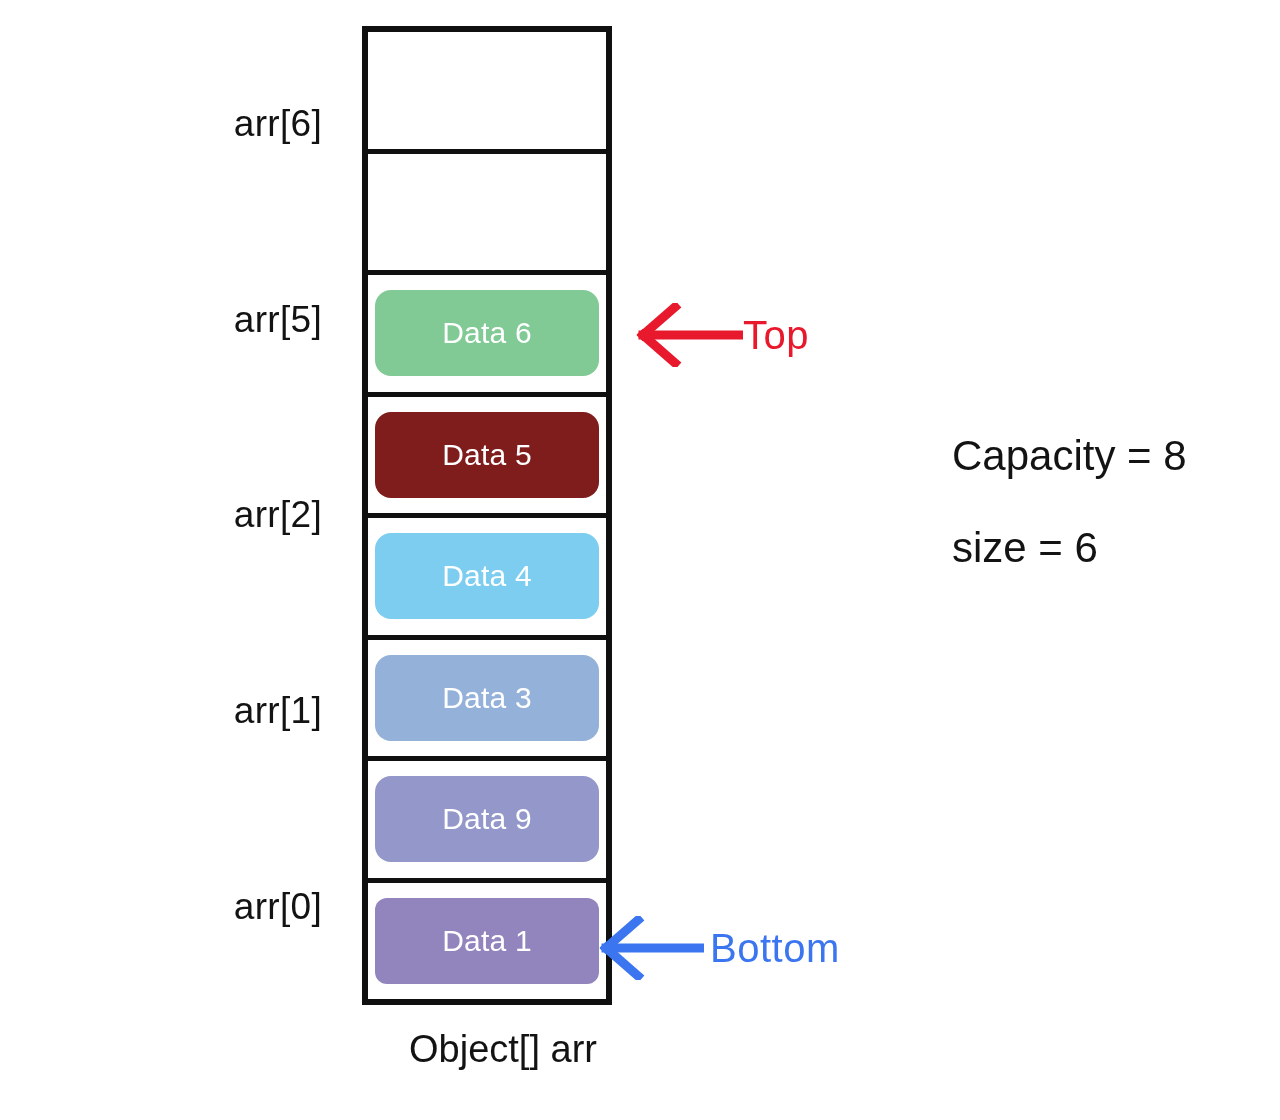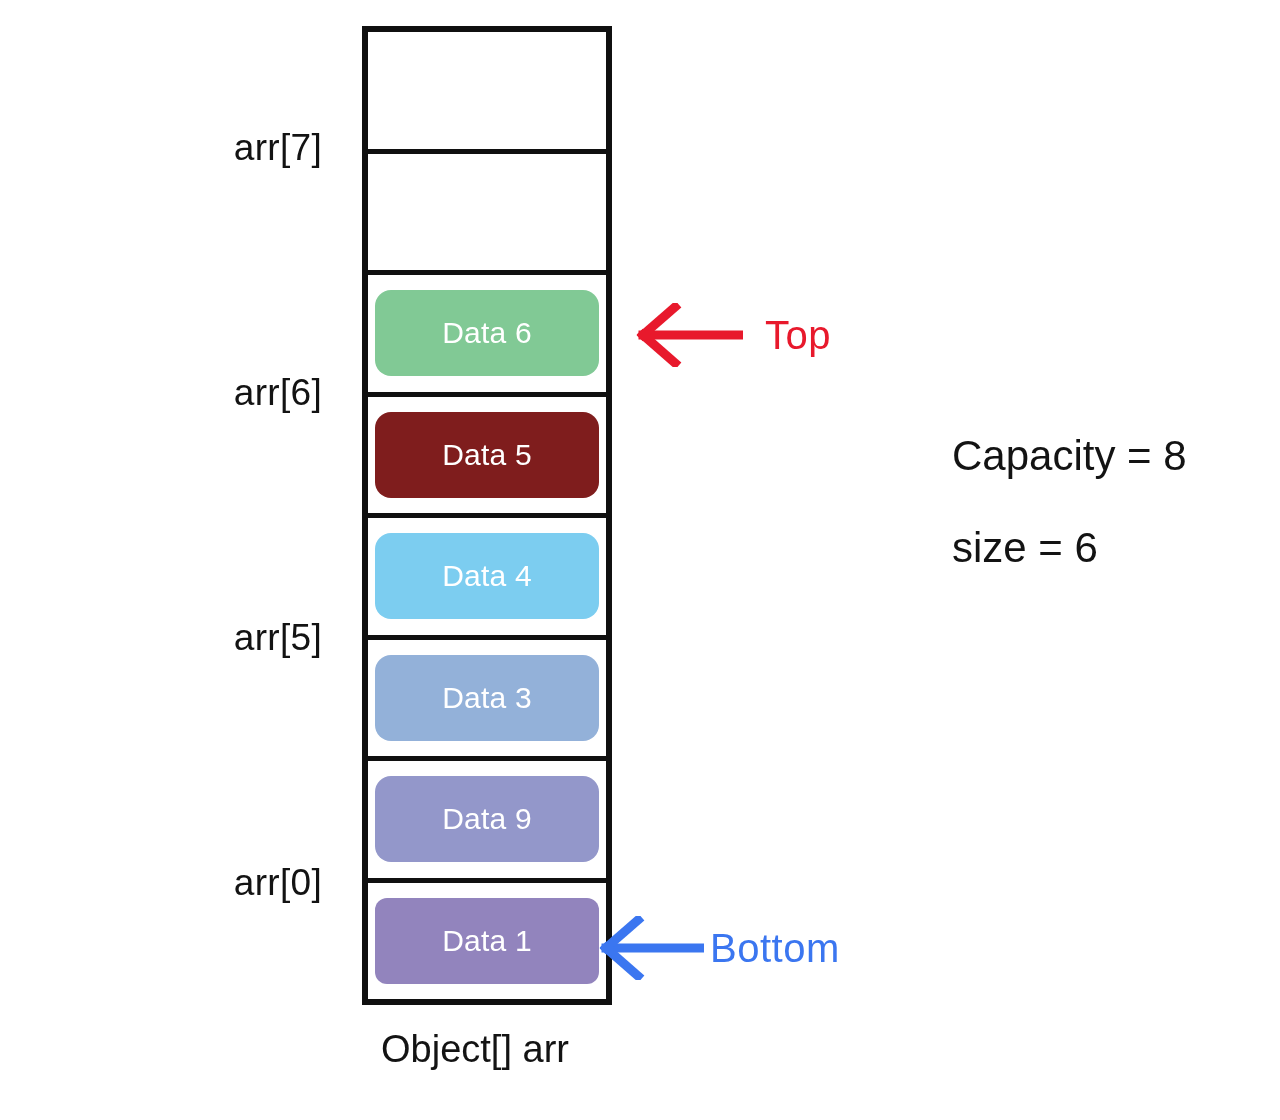--- a/index.html
+++ b/index.html
@@ -76,21 +76,21 @@
     align-items: center;
     justify-content: flex-end;
     font-size: 37px;
     color: #131313;
     letter-spacing: 0.3px;
   }
 
   
   #array-caption {
     position: absolute;
-    left: 350px;
+    left: 378px;
     top: 1028px;
     width: 250px;
     text-align: center;
     font-size: 38px;
     color: #131313;
     white-space: nowrap;
   }
 
   
   .annotation {
@@ -105,21 +105,20 @@
     font-size: 40px;
     letter-spacing: 0.5px;
     white-space: nowrap;
   }
   #annotation-top {
     left: 633px;
     top: 303px;
   }
   #annotation-top .annotation-label {
     color: #e8192c;
-    margin-left: 22px;
   }
   #annotation-bottom {
     left: 596px;
     top: 916px;
   }
   #annotation-bottom .annotation-label {
     color: #3b76f0;
     margin-left: 6px;
   }
 
@@ -139,23 +138,24 @@
   .side-line:last-child {
     margin-bottom: 0;
   }
 </style>
 </head>
 <body>
 
 <div id="stage">
 
   <div id="index-labels">
-    <div class="index-label">arr[7]</div>
     <div class="index-label">arr[6]</div>
     <div class="index-label">arr[5]</div>
+    <div class="index-label">arr[2]</div>
+    <div class="index-label">arr[1]</div>
     <div class="index-label">arr[0]</div>
   </div>
 
   <div id="array-box">
     <div class="array-cell">
       
     </div>
     <div class="array-cell">
       
     </div>

